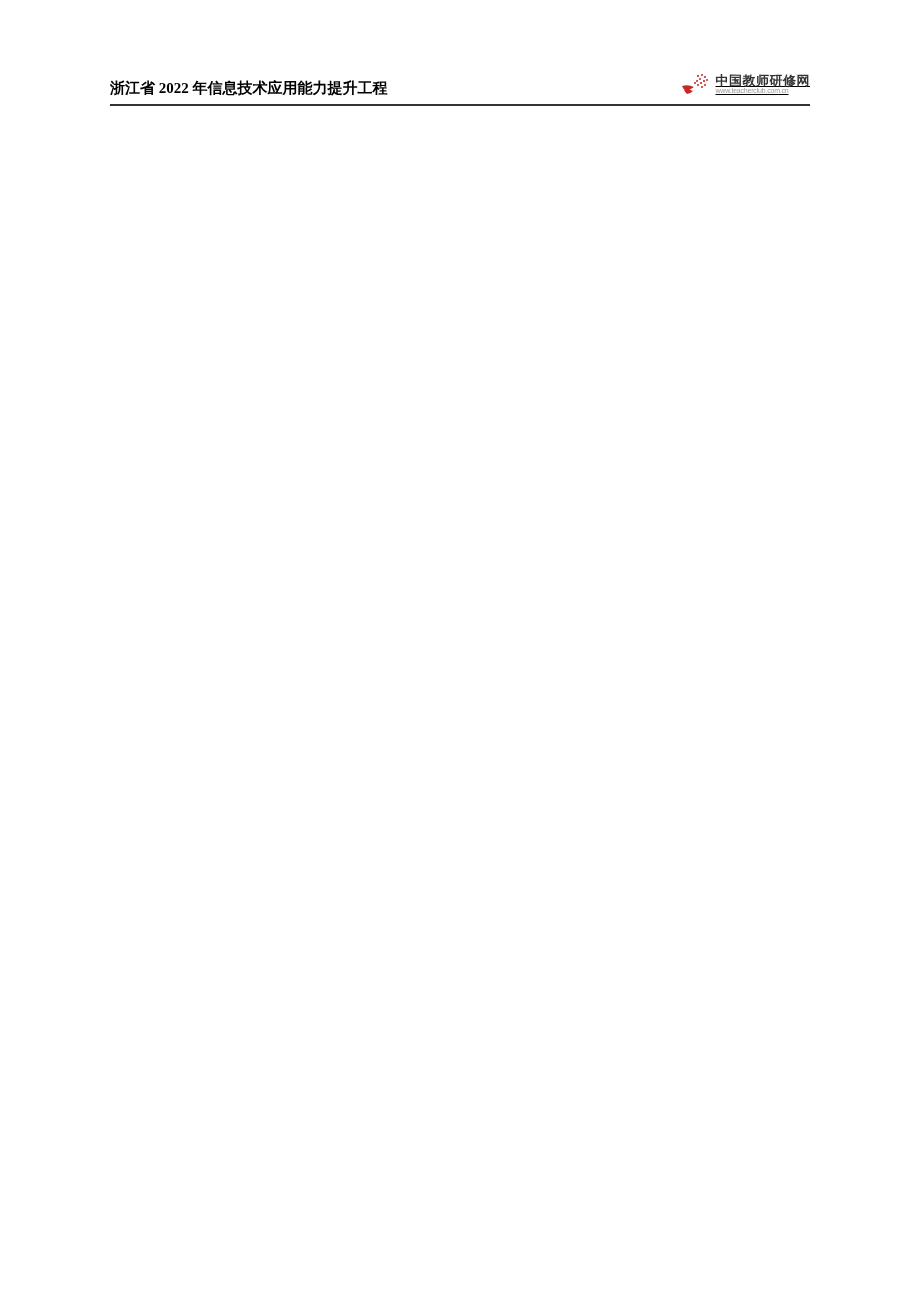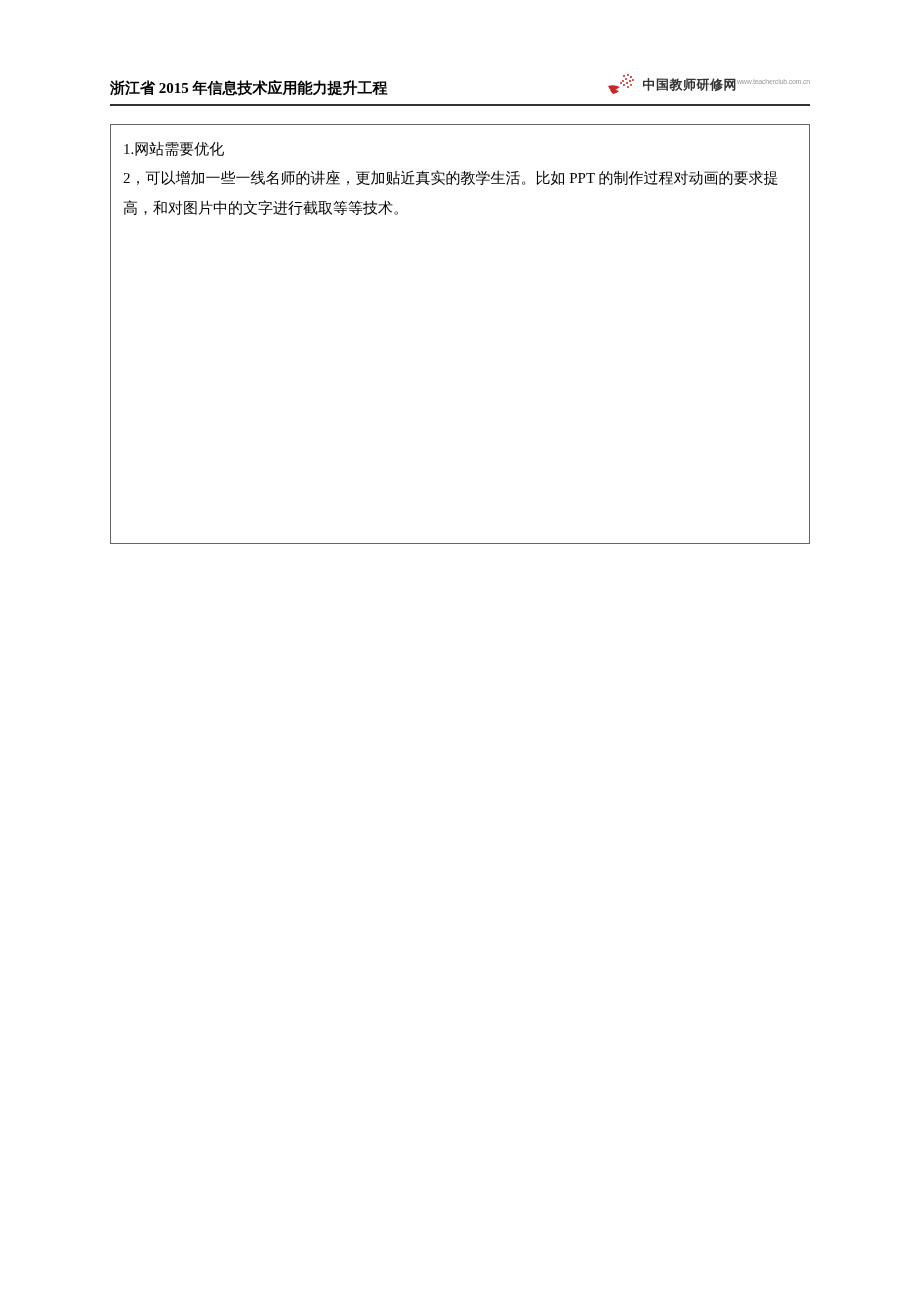--- a/index.html
+++ b/index.html
@@ -36,22 +36,23 @@
       align-items: center;
       gap: 4px;
     }
     .logo-icon {
       width: 34px;
       height: 28px;
       position: relative;
     }
     .logo-text-wrap {
       display: flex;
-      flex-direction: row;
+      flex-direction: column;
       line-height: 1;
+      text-decoration: underline;
     }
     .logo-text-main {
       font-size: 13px;
       font-weight: bold;
       color: #333;
       font-family: "SimHei", "黑体", sans-serif;
       letter-spacing: 0.5px;
     }
     .logo-text-sub {
       font-size: 7px;
@@ -80,21 +81,21 @@
     }
     .note-label {
       font-weight: bold;
     }
   </style>
 </head>
 <body>
 
 <div class="page">
   <div class="header">
-    <div class="header-title">浙江省 2015 年信息技术应用能力提升工程</div>
+    <div class="header-title">浙江省 2022 年信息技术应用能力提升工程</div>
     <div class="logo-area">
       <div class="logo-icon">
         <svg width="34" height="28" viewBox="0 0 34 28">
           <g fill="#c62828">
             <circle cx="20" cy="6" r="1.1"></circle>
             <circle cx="24" cy="5" r="1.0"></circle>
             <circle cx="27" cy="7" r="1.1"></circle>
             <circle cx="22" cy="9" r="1.0"></circle>
             <circle cx="26" cy="11" r="1.1"></circle>
             <circle cx="29" cy="10" r="1.0"></circle>
@@ -109,18 +110,14 @@
           </g>
         </svg>
       </div>
       <div class="logo-text-wrap">
         <div class="logo-text-main">中国教师研修网</div>
         <div class="logo-text-sub">www.teacherclub.com.cn</div>
       </div>
     </div>
   </div>
 
-  <div class="content-box">
-    <div class="content-line">1.网站需要优化</div>
-    <div class="content-line">2，可以增加一些一线名师的讲座，更加贴近真实的教学生活。比如 PPT 的制作过程对动画的要求提高，和对图片中的文字进行截取等等技术。</div>
-  </div>
 
 </div>
 
 </body></html>

